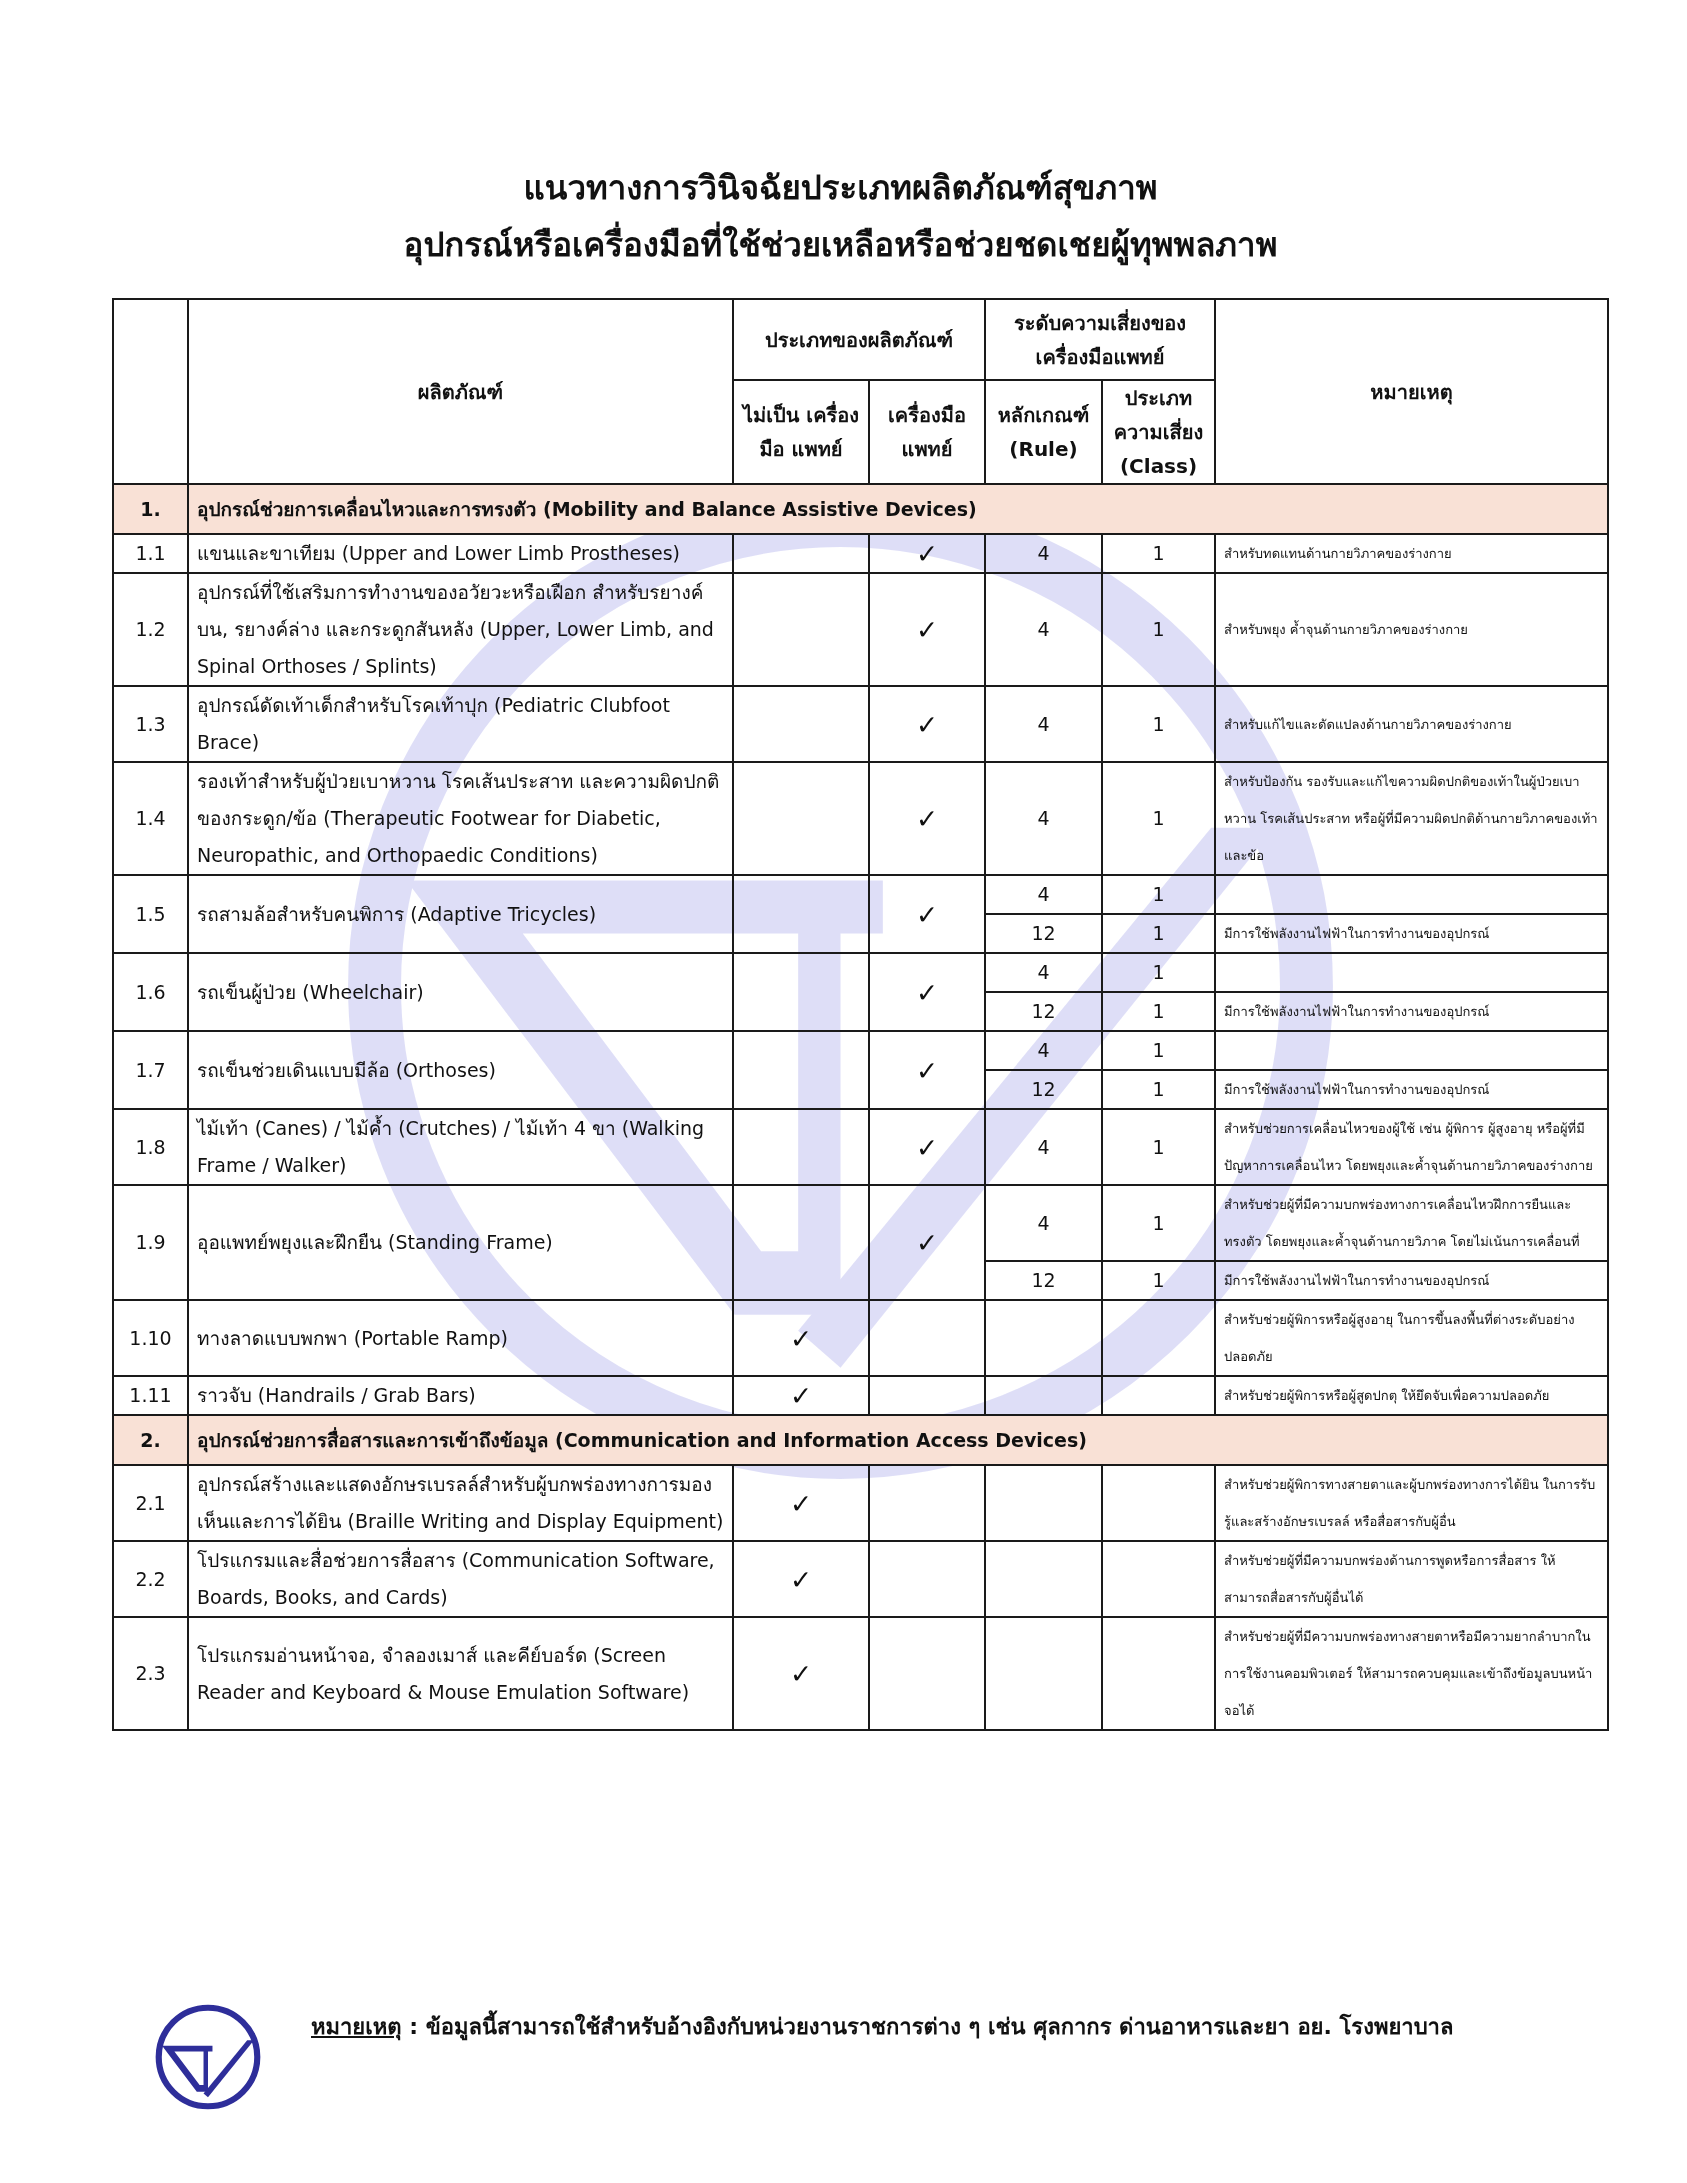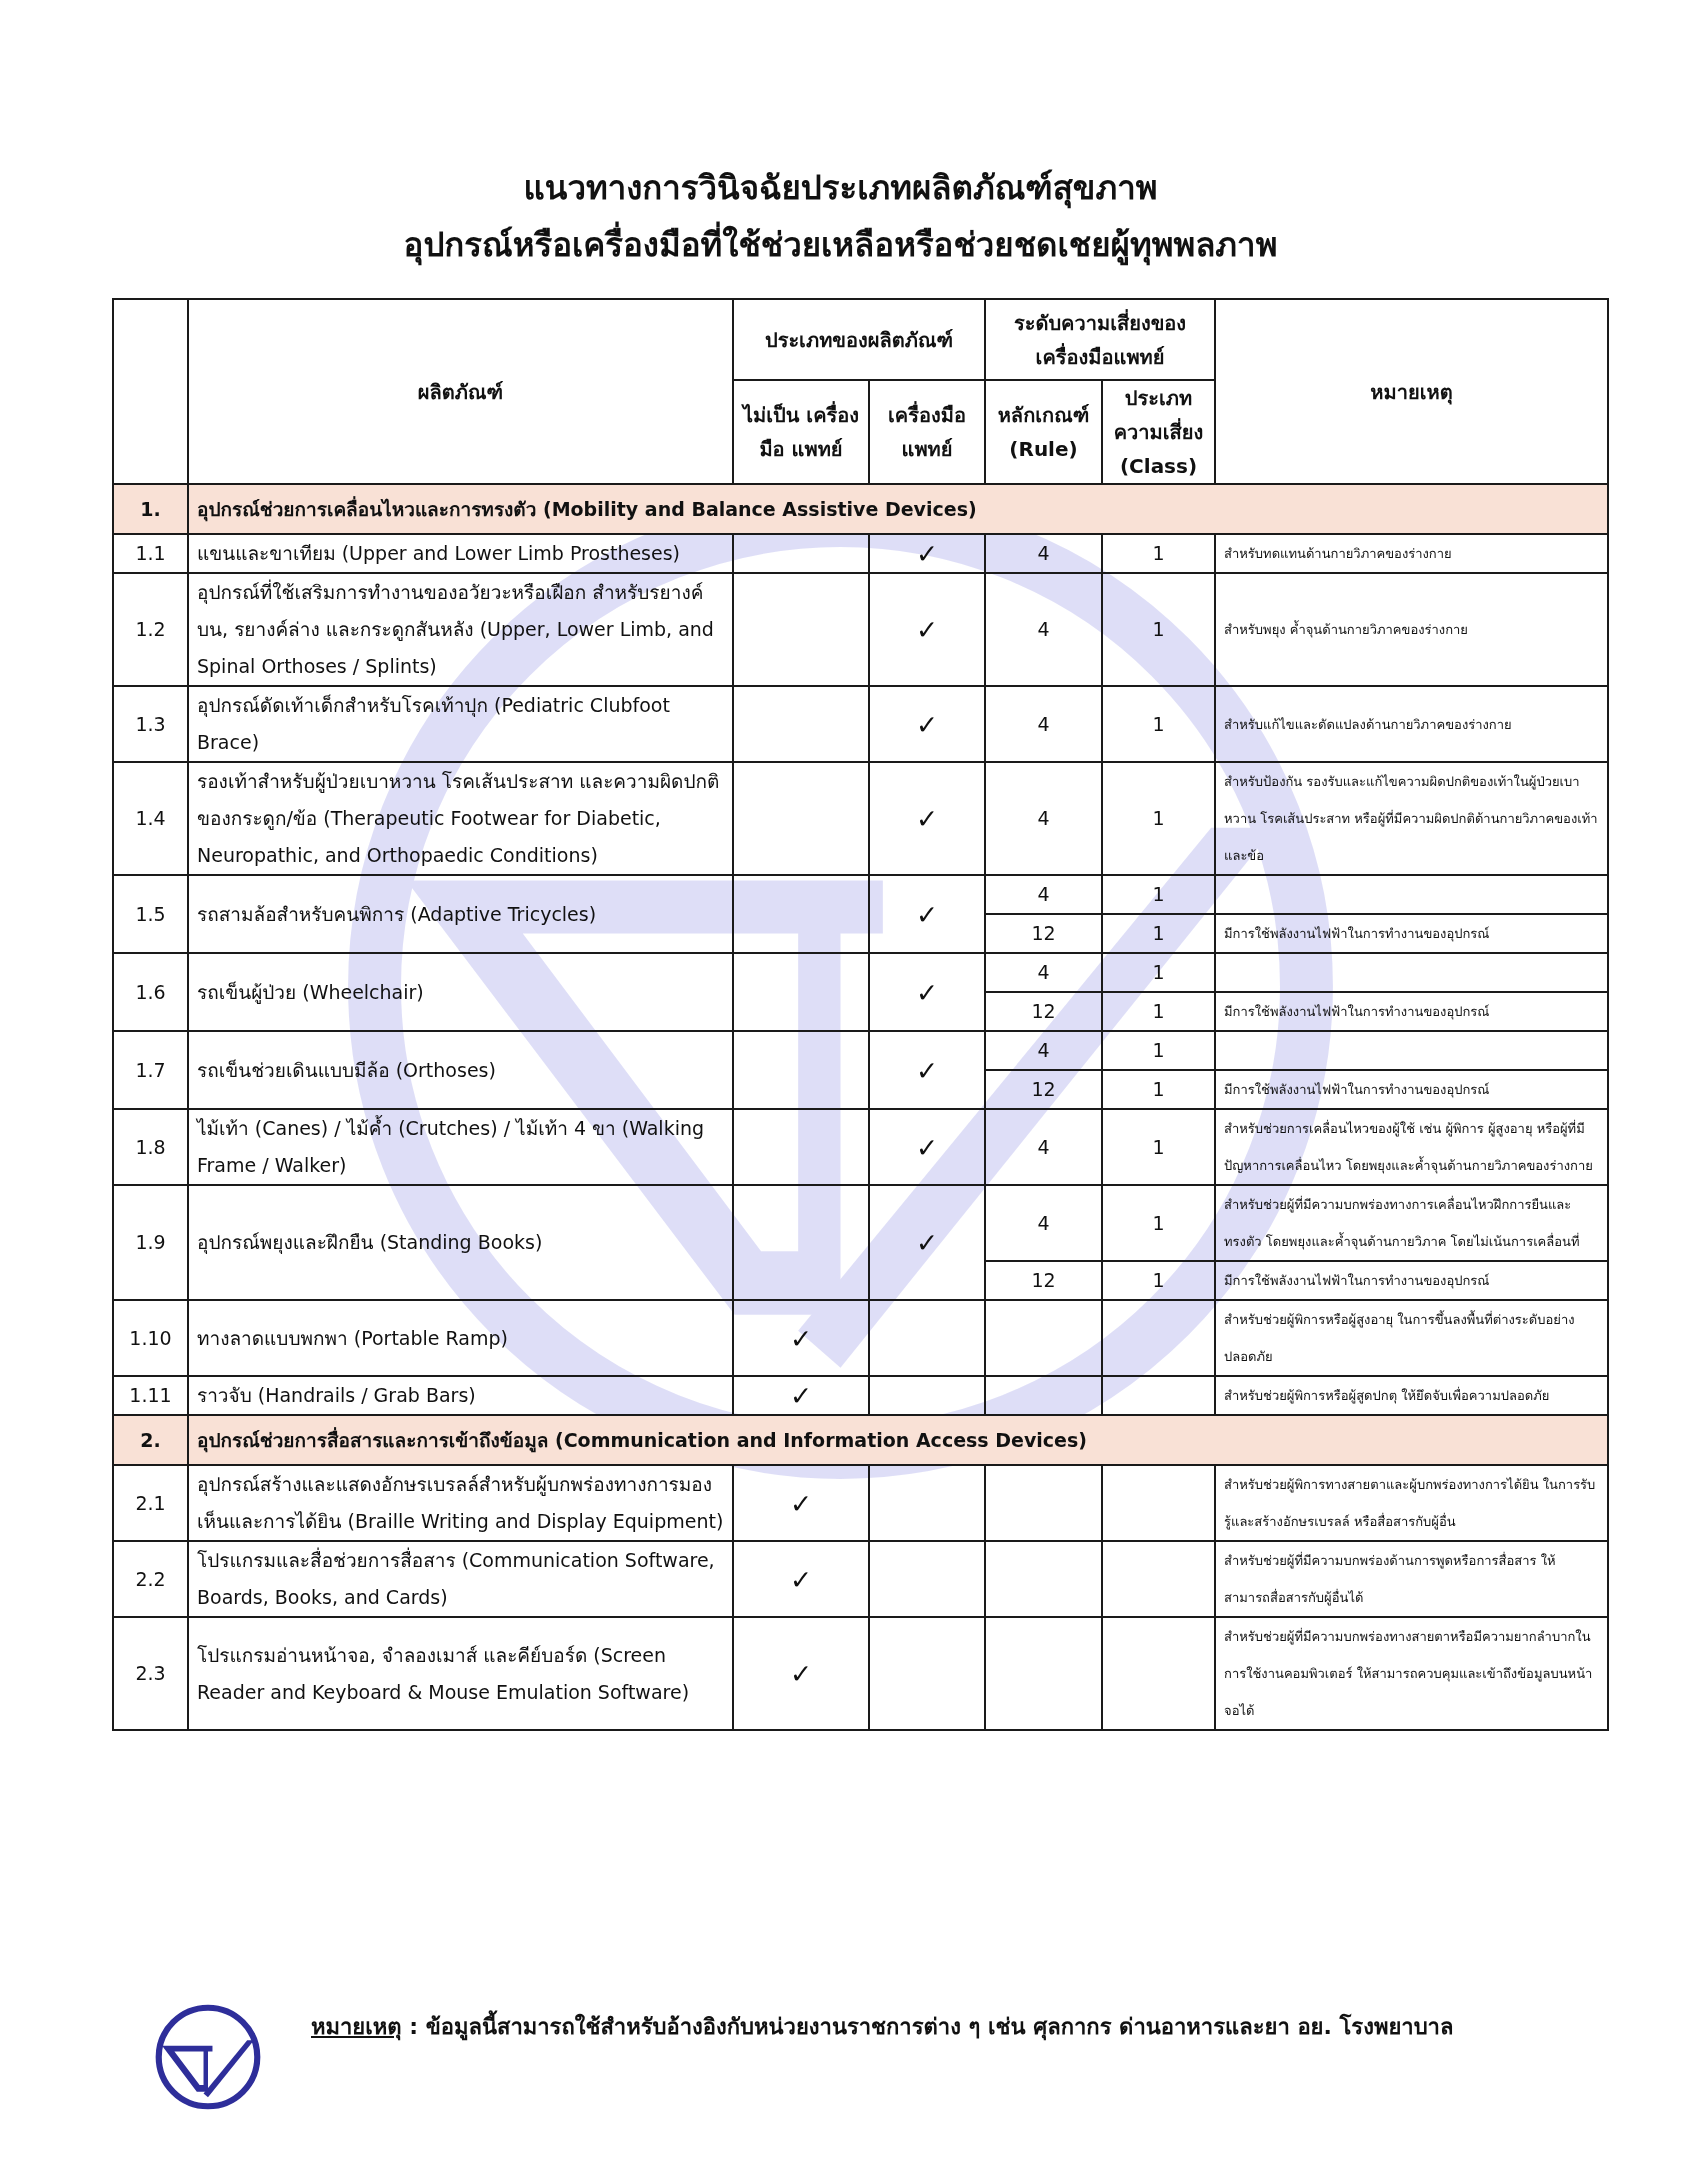--- a/index.html
+++ b/index.html
@@ -145,21 +145,21 @@
         <td class="num">1.8</td>
         <td>ไม้เท้า (Canes) / ไม้ค้ำ (Crutches) / ไม้เท้า 4 ขา (Walking Frame / Walker)</td>
         <td class="check"></td>
         <td class="check">✓</td>
         <td class="c">4</td>
         <td class="c">1</td>
         <td class="note">สำหรับช่วยการเคลื่อนไหวของผู้ใช้ เช่น ผู้พิการ ผู้สูงอายุ หรือผู้ที่มีปัญหาการเคลื่อนไหว โดยพยุงและค้ำจุนด้านกายวิภาคของร่างกาย</td>
       </tr>
       <tr>
         <td class="num" rowspan="2">1.9</td>
-        <td rowspan="2">อุปกรณ์พยุงและฝึกยืน (Standing Books)</td>
+        <td rowspan="2">อุอแพทย์พยุงและฝึกยืน (Standing Frame)</td>
         <td class="check" rowspan="2"></td>
         <td class="check" rowspan="2">✓</td>
         <td class="c">4</td>
         <td class="c">1</td>
         <td class="note">สำหรับช่วยผู้ที่มีความบกพร่องทางการเคลื่อนไหวฝึกการยืนและทรงตัว โดยพยุงและค้ำจุนด้านกายวิภาค โดยไม่เน้นการเคลื่อนที่</td>
       </tr>
       <tr>
         <td class="c">12</td>
         <td class="c">1</td>
         <td class="note">มีการใช้พลังงานไฟฟ้าในการทำงานของอุปกรณ์</td>

